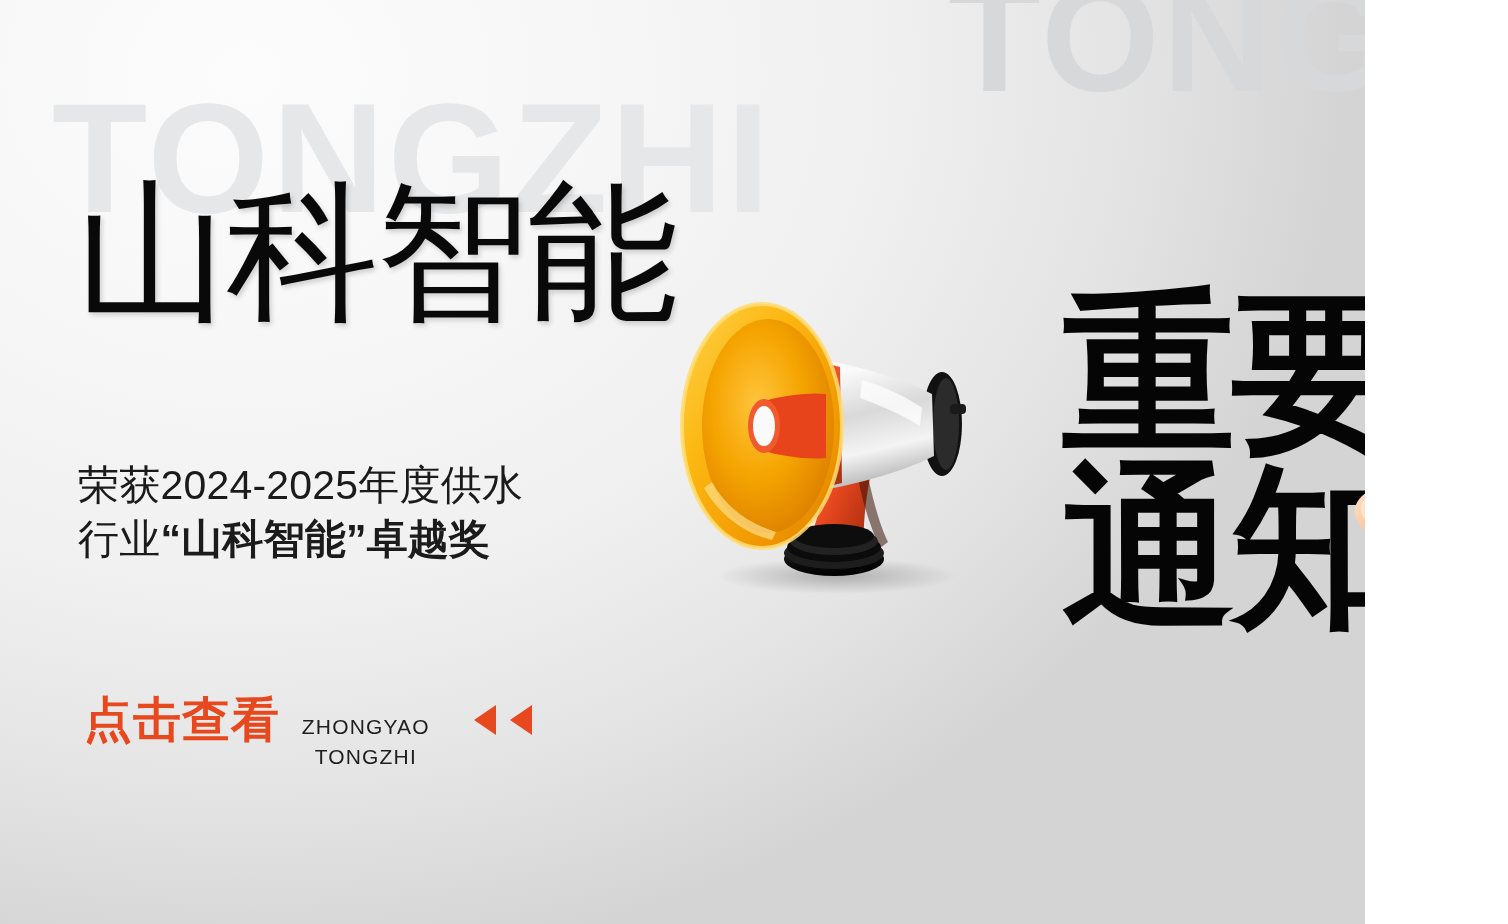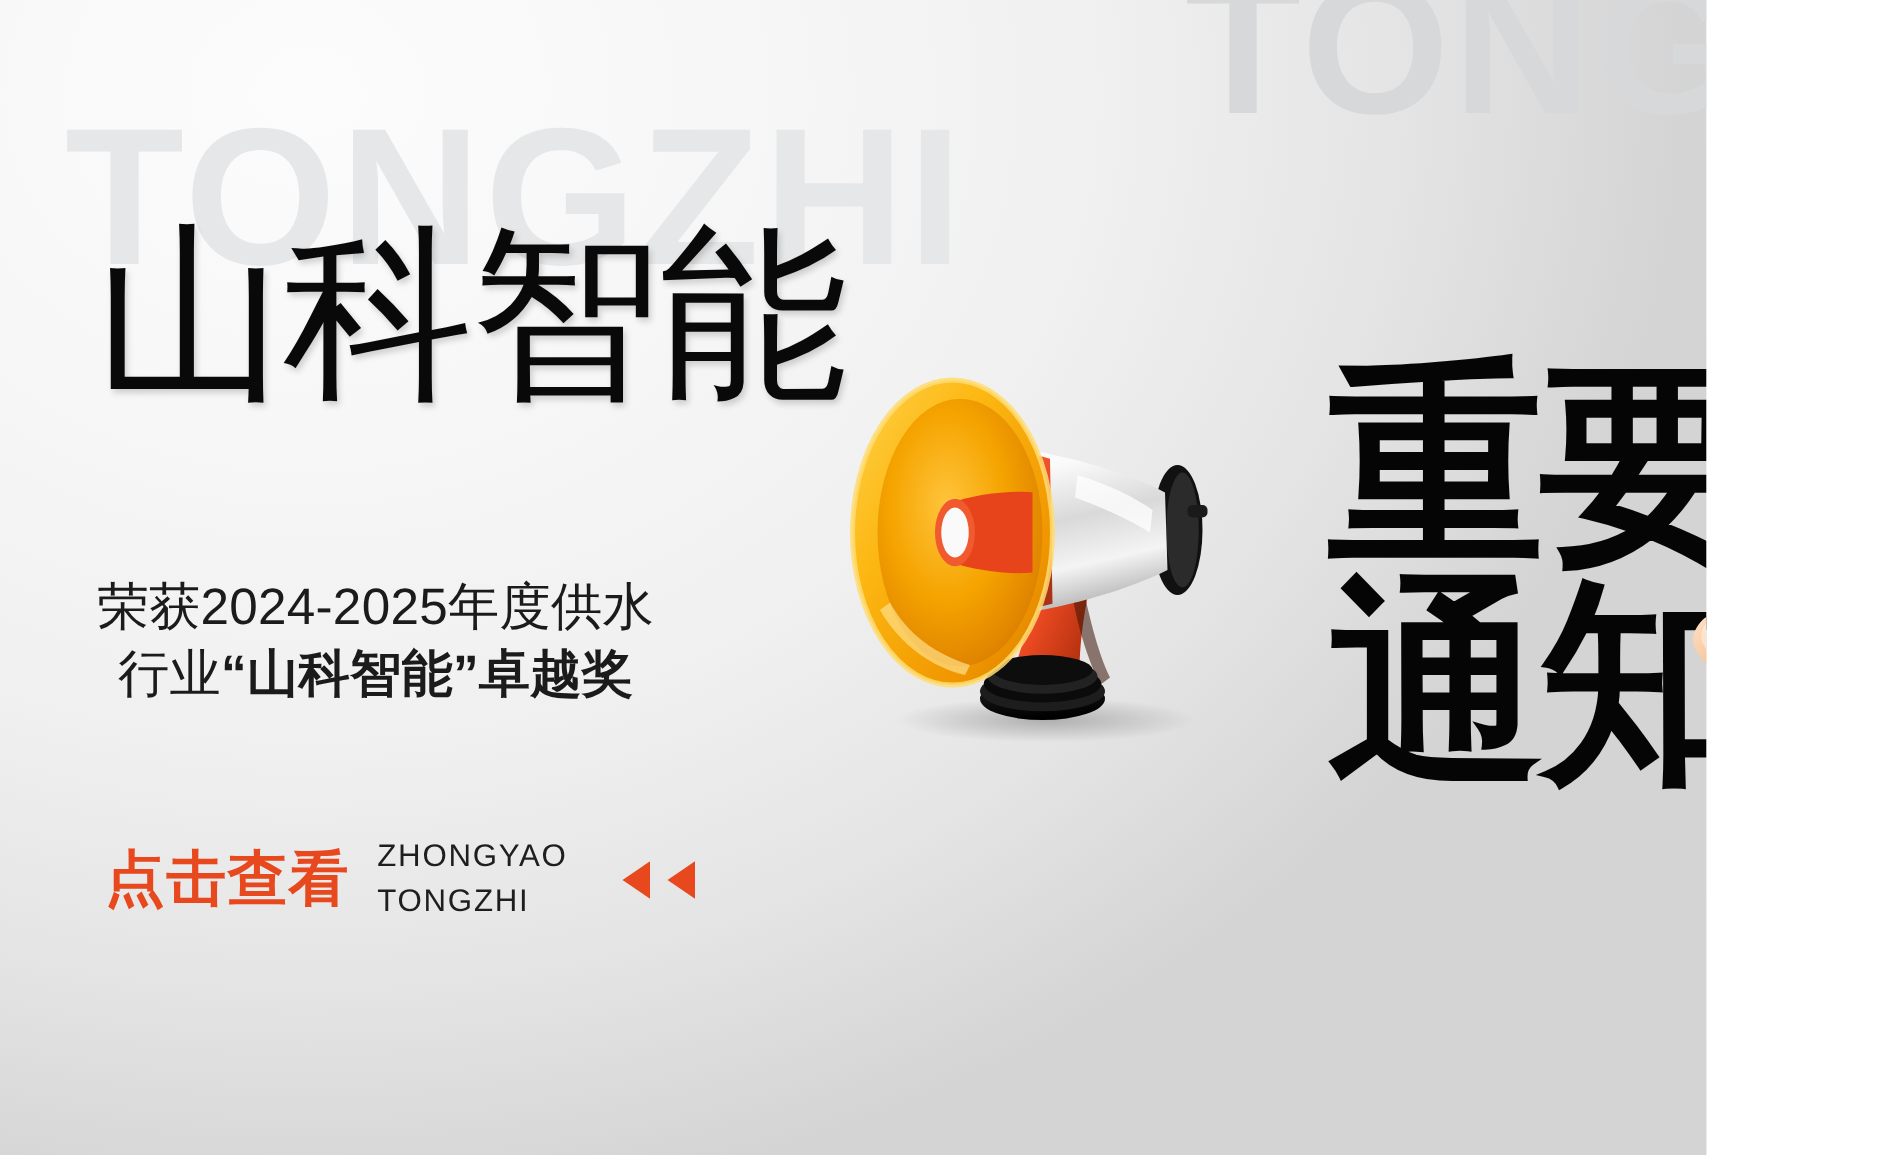--- a/index.html
+++ b/index.html
@@ -55,47 +55,49 @@
 
   #subtitle {
     position:absolute;
     left:78px; top:458px;
     font-size:41px;
     line-height:1.32;
     color:#1b1b1b;
     letter-spacing:0.005em;
     white-space:nowrap;
   }
-  #subtitle .line { display:block;text-align:center; }
+  #subtitle .line { display:block; }
   #subtitle .lt { font-weight:400; }
   #subtitle .bd { font-weight:700; }
 
   
   #cta {
     position:absolute;
     left:84px; top:668px;
     display:flex;
     align-items:center;
     gap:22px;
+    text-align:center;
   }
   #cta-main {
     font-size:48px;
     font-weight:700;
     letter-spacing:0.02em;
     color:#e8481e;
     line-height:1;
     white-space:nowrap;
   }
   #cta-pinyin {
-    font-size:25px;
+    font-size:21px;
     font-weight:400;
     line-height:1.42;
     color:#1e1e1e;
     letter-spacing:0.055em;
     white-space:nowrap;
+    margin-top:44px;
   }
   #cta-pinyin span { display:block; }
   #cta-arrows {
     display:flex;
     align-items:center;
     gap:14px;
     margin-left:22px;
   }
   .arrow-left {
     width:0; height:0;

